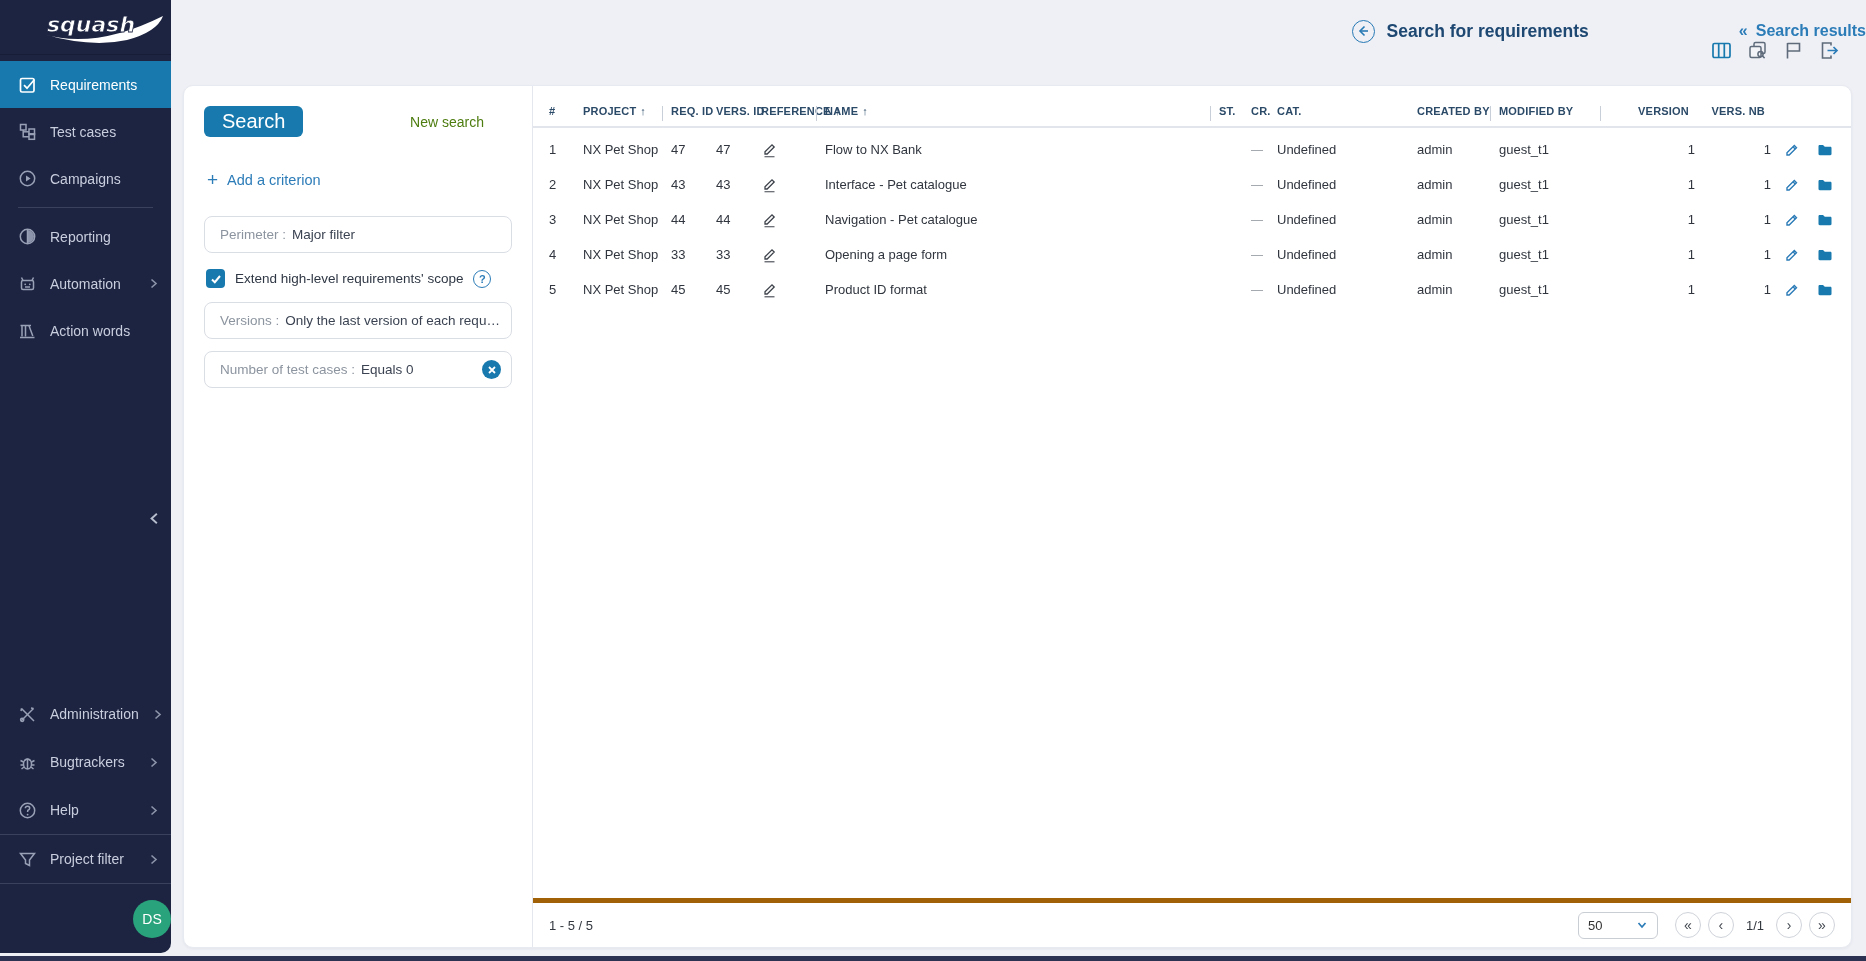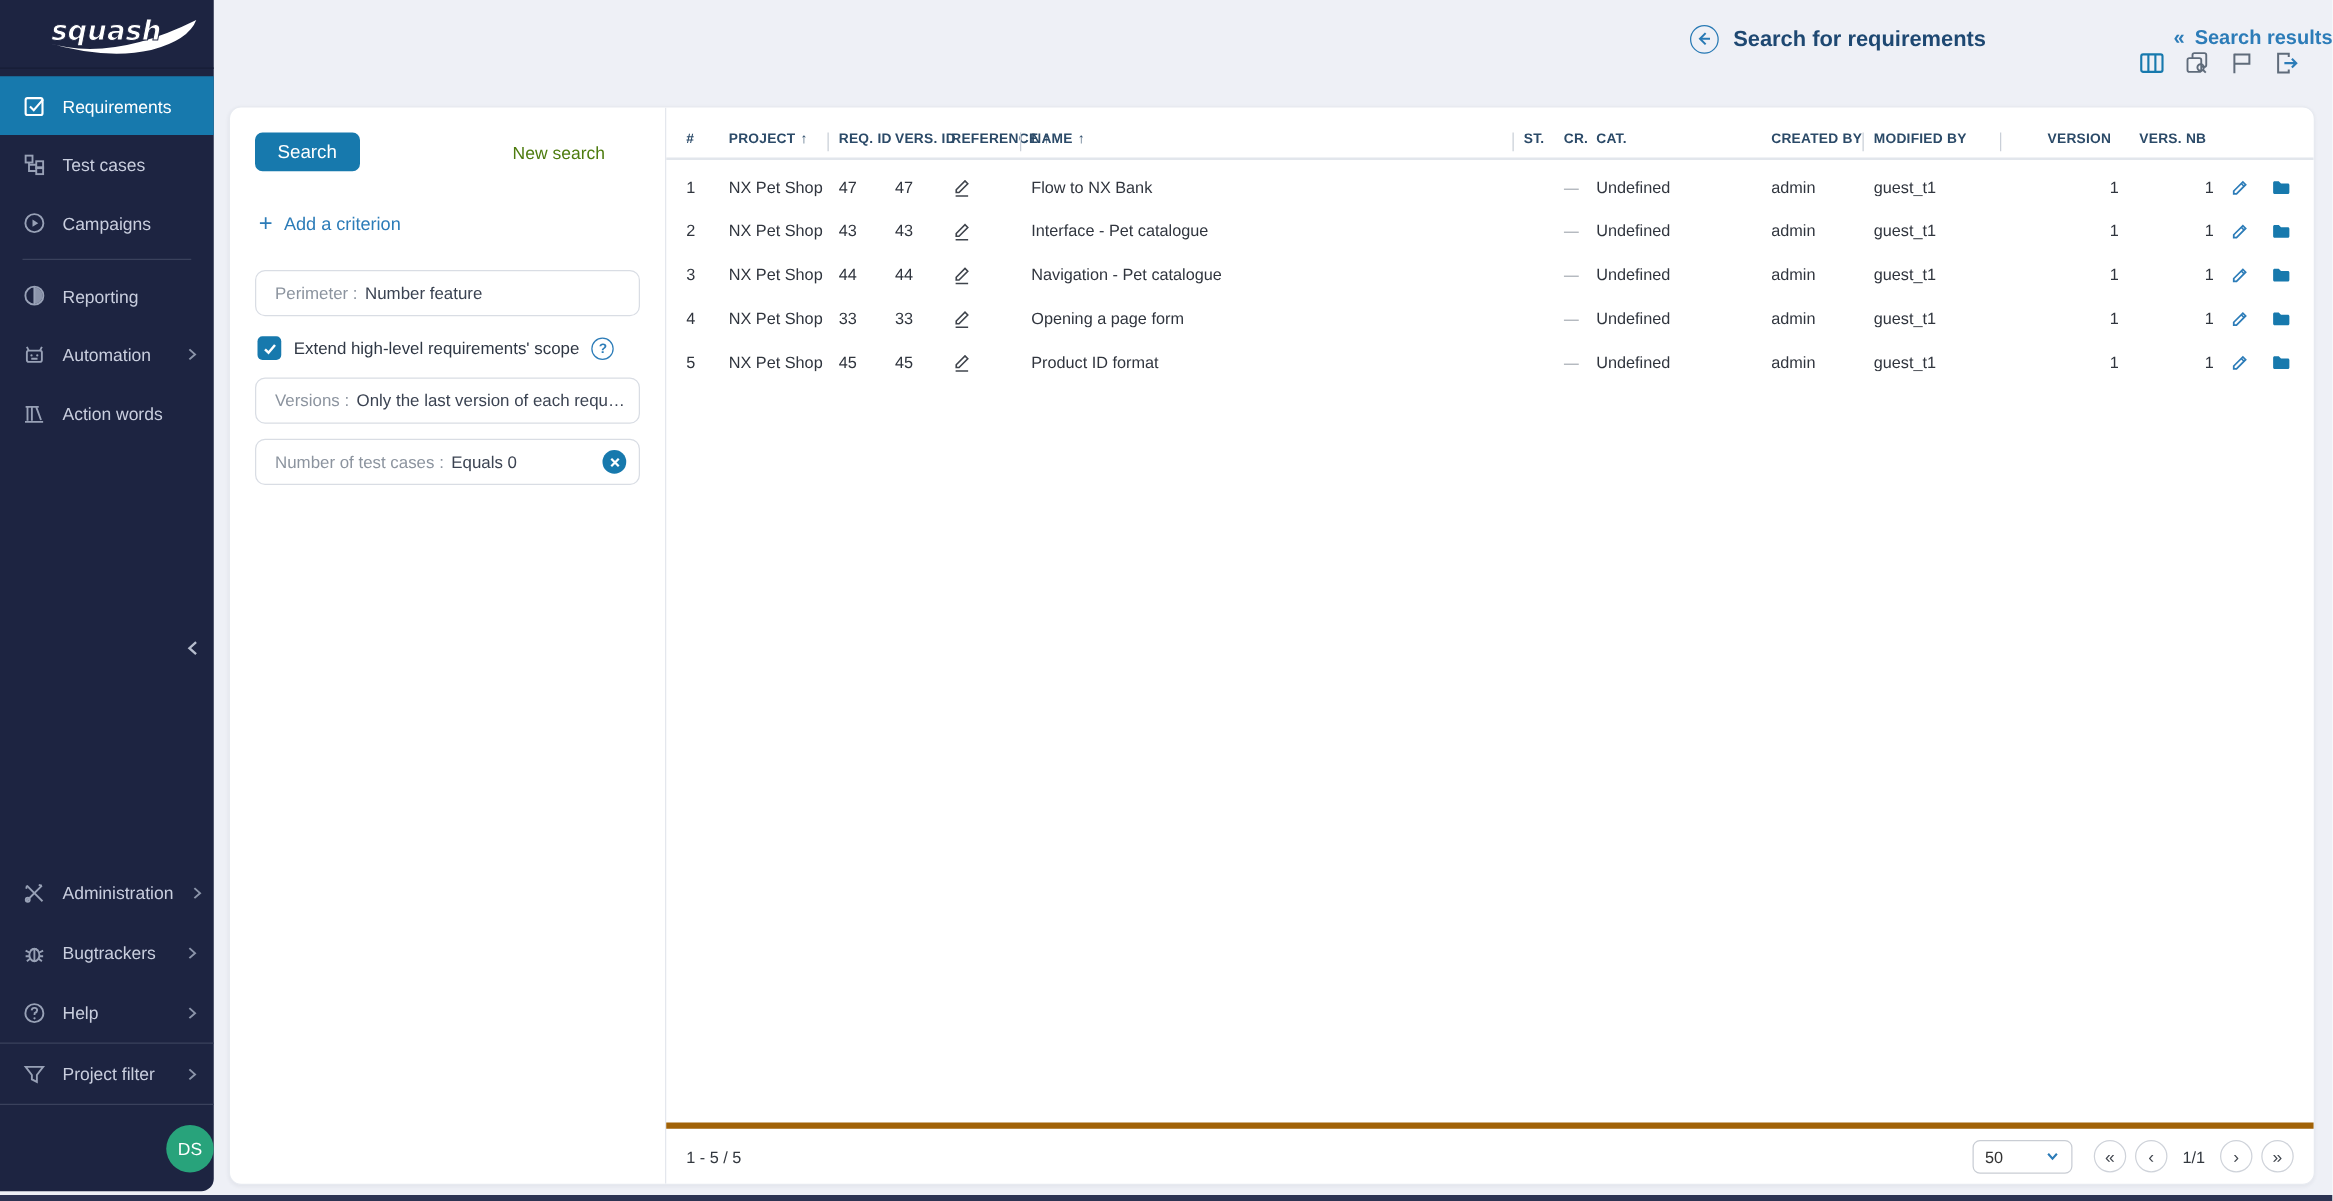--- a/index.html
+++ b/index.html
@@ -9,21 +9,21 @@
     background:#eef0f6;
     position:relative;
     overflow:hidden;
   }
   
   .sidebar{
     position:absolute; left:0; top:0; width:171px; height:953px;
     background:#1d2441; color:#c9cede; display:flex; flex-direction:column;
     border-radius:0 0 10px 0; z-index:3;
   }
-  .logo{ height:55px; display:flex; align-items:center; justify-content:flex-start; flex:none; border-bottom:1px solid #171d36;padding-left:33px;}
+  .logo{ height:55px; display:flex; align-items:center; justify-content:flex-end; flex:none; border-bottom:1px solid #171d36;}
   .nav{ padding-top:6px; }
   .nav-item{ height:47px; display:flex; align-items:center; gap:13px; padding:0 12px 0 17px; font-size:14px; cursor:pointer; }
   .nav-item.active{ background:#1779ad; color:#fff; }
   .nav-item .nicon{ width:20px; height:20px; flex:none; color:#98a1b6; display:flex; align-items:center; justify-content:center;}
   .nav-item.active .nicon{ color:#fff; }
   .nav-item .chev{ margin-left:auto; color:#8b94a9; display:flex; }
   .divider-inset{ border-top:1px solid #3a415c; margin:5px 18px; }
   .divider-full{ border-top:1px solid #3a415c; }
   .collapse-chevron{ position:absolute; right:5px; top:506px; width:24px; height:24px; color:#b6bdcd; display:flex; align-items:center; justify-content:center; cursor:pointer;}
   .sidebar-bottom{ margin-top:auto; }
@@ -41,21 +41,21 @@
   
   .card{
     position:absolute; left:12px; right:14px; top:85px; bottom:13px;
     background:#fff; border:1px solid #e7eaf0; border-radius:10px;
     box-shadow:0 1px 3px rgba(30,40,60,.05);
     display:flex; overflow:hidden;
   }
   
   .search-panel{ width:349px; flex:none; border-right:1px solid #e4e7ed; padding:20px 20px 0 20px; }
   .panel-top{ display:flex; align-items:center; justify-content:space-between; padding-right:28px; }
-  .search-btn{ background:#1779ad; color:#fff; border:none; border-radius:6px; height:31px; padding:0 18px; font-size:15px; font-family:inherit; cursor:pointer;}
+  .search-btn{ background:#1779ad; color:#fff; border:none; border-radius:6px; height:31px; padding:0 18px; font-size:20px; font-family:inherit; cursor:pointer;}
   .link{ color:#4d7c0f; font-size:14px; cursor:pointer; text-decoration:none;}
   .add-criterion{ margin-top:33px; display:flex; align-items:center; gap:9px; color:#2c7cb8; font-size:14.5px; cursor:pointer; padding-left:3px;}
   .add-criterion .plus{ font-size:19px; font-weight:normal; line-height:1;}
   .chip{ border:1px solid #d9dde4; border-radius:8px; height:37px; display:flex; align-items:center; padding:0 10px 0 15px; font-size:13.5px; background:#fff; cursor:pointer; }
   .chip .clabel{ color:#8c949f; margin-right:6px; white-space:nowrap; }
   .chip .cvalue{ color:#3b4352; white-space:nowrap; overflow:hidden; text-overflow:ellipsis; }
   .chip .remove{ margin-left:auto; flex:none; width:19px; height:19px; border-radius:50%; background:#1779ad; color:#fff; font-size:11px; display:flex; align-items:center; justify-content:center; cursor:pointer; }
   .chip1{ margin-top:27px; } .chip2{ margin-top:13px; } .chip3{ margin-top:12px; }
   .checkbox-row{ display:flex; align-items:center; gap:10px; margin:16px 0 14px 2px; font-size:13.5px; color:#2f3744; }
   .cb{ width:19px; height:19px; background:#1779ad; border-radius:4px; display:flex; align-items:center; justify-content:center; cursor:pointer; flex:none;}
@@ -295,21 +295,21 @@
         <button class="search-btn">Search</button>
         <a class="link">New search</a>
       </div>
       <div class="add-criterion">
         <span class="plus">+</span>
         <span>Add a criterion</span>
       </div>
 
       <div class="chip chip1">
         <span class="clabel">Perimeter :</span>
-        <span class="cvalue">Number feature</span>
+        <span class="cvalue">Major filter</span>
       </div>
 
       <div class="checkbox-row">
         <span class="cb">
           <svg width="12" height="12" viewBox="0 0 12 12" fill="none" stroke="#fff" stroke-width="2">
               <path d="M2 6.5 L4.8 9.2 L10 3"></path>
             </svg>
         </span>
         <span>Extend high-level requirements' scope</span>
         <span class="help-icon">?</span>

